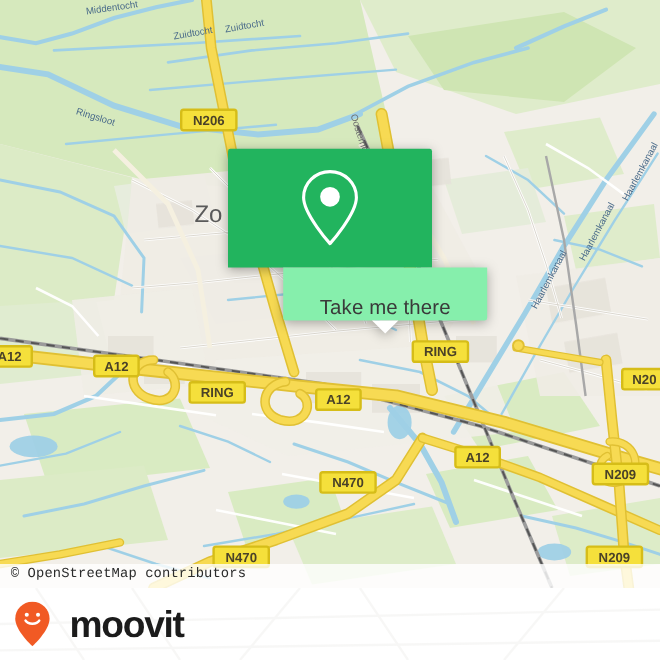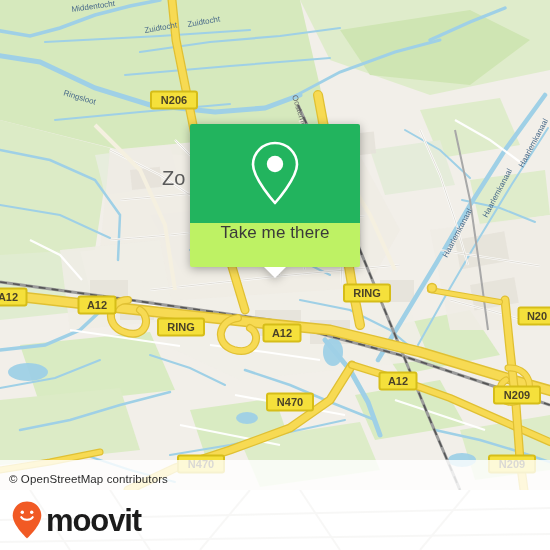--- a/index.html
+++ b/index.html
@@ -12,39 +12,39 @@
 
   
   .map{position:absolute;left:0;top:0;width:550px;height:490px;overflow:hidden;background:#f2efe9;}
   .map svg{position:absolute;left:0;top:0;}
 
   
   .attrib{
     position:absolute;left:0;bottom:0;width:100%;
     background:rgba(255,255,255,.80);
     font-size:11.5px;color:#2b2b2b;
-    padding:12px 0 4px 9px;box-sizing:border-box;
-    letter-spacing:.1px;line-height:14px;
+    padding:2px 0 4px 9px;box-sizing:border-box;
+    letter-spacing:.1px;line-height:14px;font-family:Liberation Mono, monospace;
   }
 
   
   .popup{
     position:absolute;left:190px;top:124px;width:170px;
     filter:drop-shadow(0 2px 5px rgba(0,0,0,.32));
     z-index:40;
   }
   .popup-body{
     background:#22b45e;height:99px;width:100%;
     display:flex;align-items:center;justify-content:center;
     border-radius:2px 2px 0 0;
   }
   .popup-foot{
-    background:#bef264;height:44px;width:100%;
-    display:flex;align-items:flex-start;justify-content:center;
-    border-radius:0 0 2px 2px;position:relative;
+    background:#86efac;height:44px;width:100%;
+    display:flex;align-items:flex-end;justify-content:center;
+    border-radius:0 0 2px 2px;position:relative;margin-left:46px;
   }
   .popup-foot span{font-size:17px;color:#3a3a3a;letter-spacing:.1px;}
   .popup-tail{
     position:absolute;left:50%;top:100%;margin-left:-11px;
     width:0;height:0;border-left:11px solid transparent;
     border-right:11px solid transparent;border-top:11px solid #fff;
   }
   .pin-icon{display:block;}
 
   
@@ -52,21 +52,21 @@
     position:absolute;left:0;top:490px;width:550px;height:60px;
     background:#fff;display:flex;align-items:center;
     justify-content:space-between;box-sizing:border-box;
     padding:0 14px 0 12px;overflow:hidden;
   }
   .footer-ghost{
     position:absolute;left:0;top:0;width:100%;height:100%;
     opacity:.10;pointer-events:none;
   }
   .addr{font-size:16.5px;color:#2b2b2b;position:relative;z-index:2;letter-spacing:.1px;white-space:nowrap;}
-  .brand{display:flex;align-items:center;gap:4px;position:relative;z-index:2;}
+  .brand{display:flex;align-items:center;gap:16px;position:relative;z-index:2;}
   .brand-word{font-size:31px;font-weight:bold;color:#1b1b1b;letter-spacing:-1.1px;line-height:31px;}
 
   
   .lbl{font-size:8px;fill:#6b6b6b;font-family:"Liberation Sans",sans-serif;}
   .lbl-water{font-size:8px;fill:#4a6b8a;font-family:"Liberation Sans",sans-serif;}
   .lbl-city{font-size:20px;fill:#5a5a5a;font-family:"Liberation Sans",sans-serif;}
   .shield-txt{font-size:11px;font-weight:bold;fill:#4a4228;font-family:"Liberation Sans",sans-serif;text-anchor:middle;}
 </style>
 </head>
 <body>

